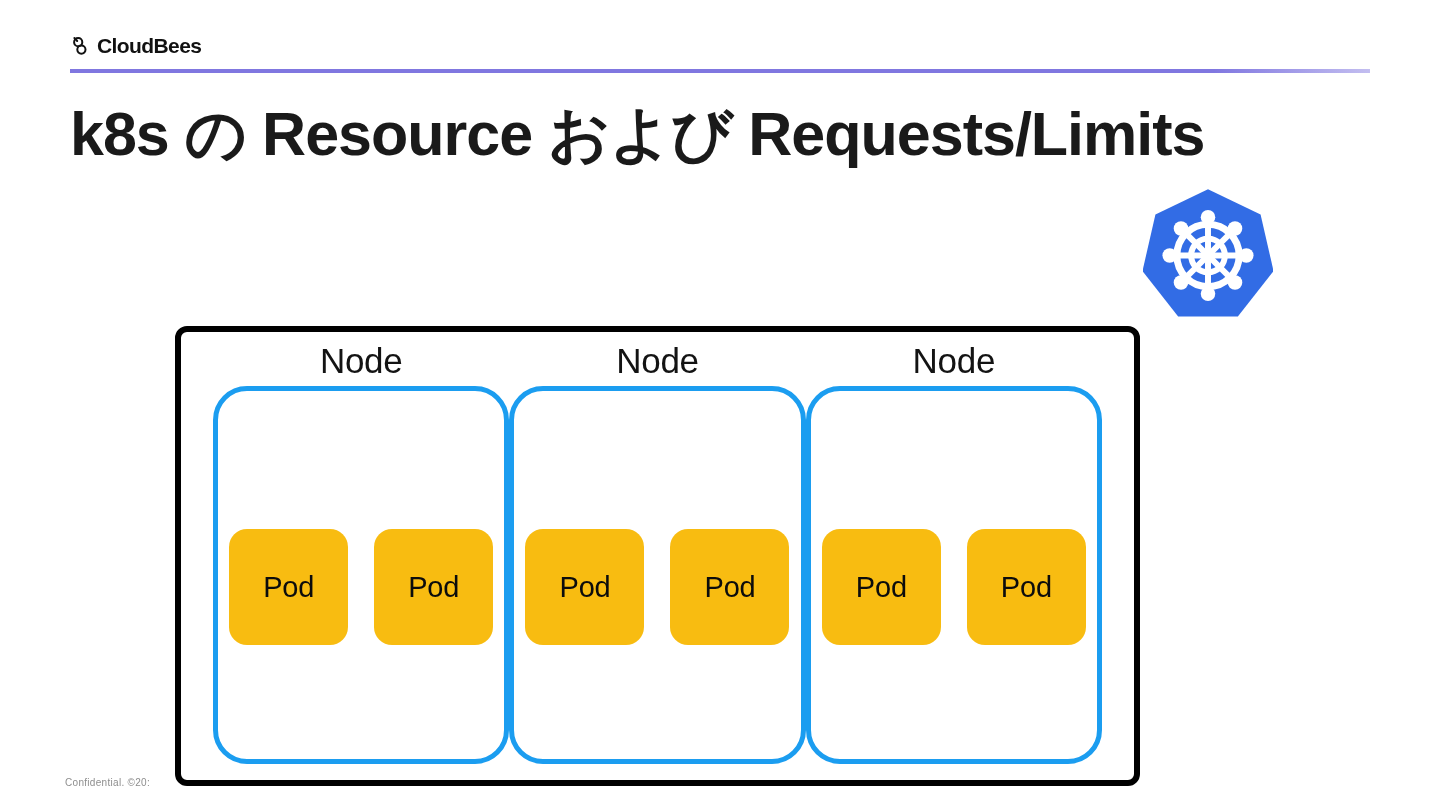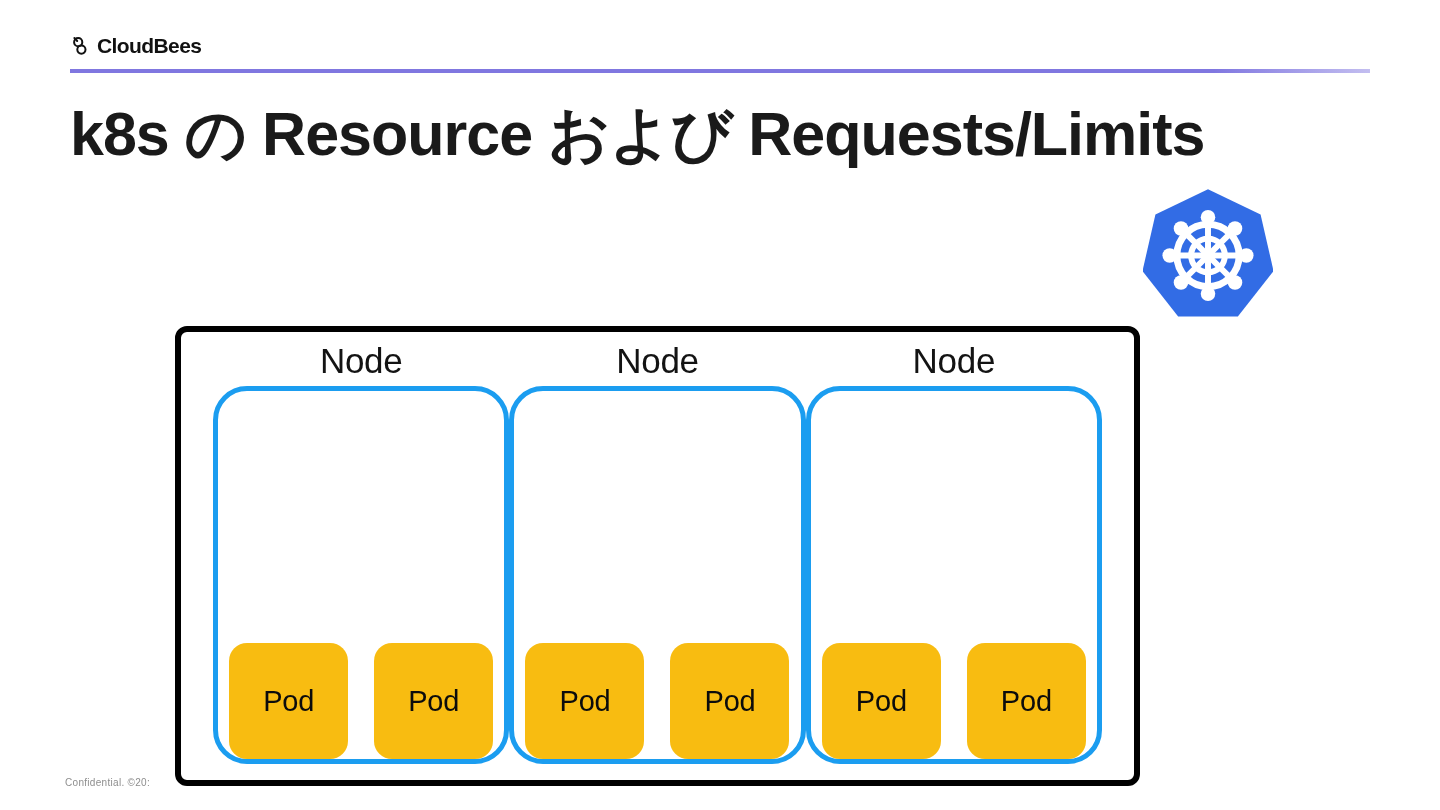--- a/index.html
+++ b/index.html
@@ -105,21 +105,21 @@
 
   .node-box {
     position:relative;
     width:100%;
     flex:1;
     border:5px solid #1b9df0;
     border-radius:34px;
     background:#ffffff;
     display:flex;
     justify-content:center;
-    align-items:flex-end;
+    align-items:center;
     gap:26px;
     padding:24px 0 0 0;
   }
 
   .pod {
     width:119px; height:116px;
     background:#f8bc11;
     border-radius:18px;
     display:flex;
     align-items:center;

